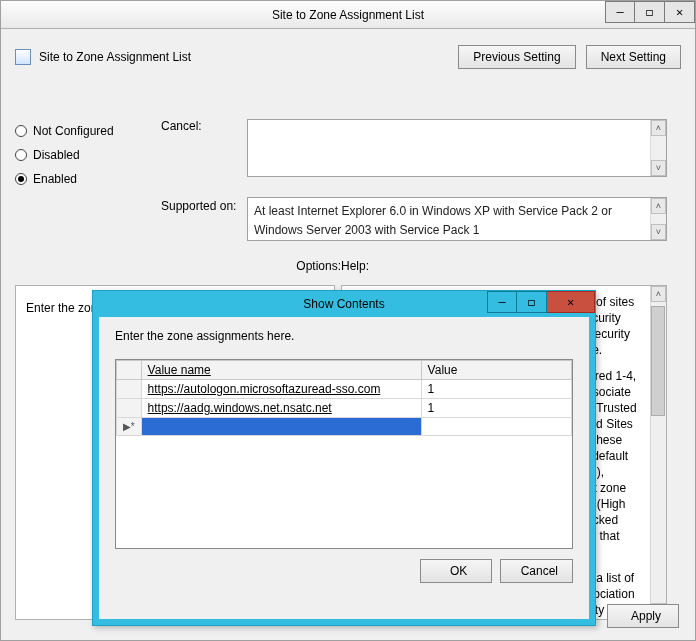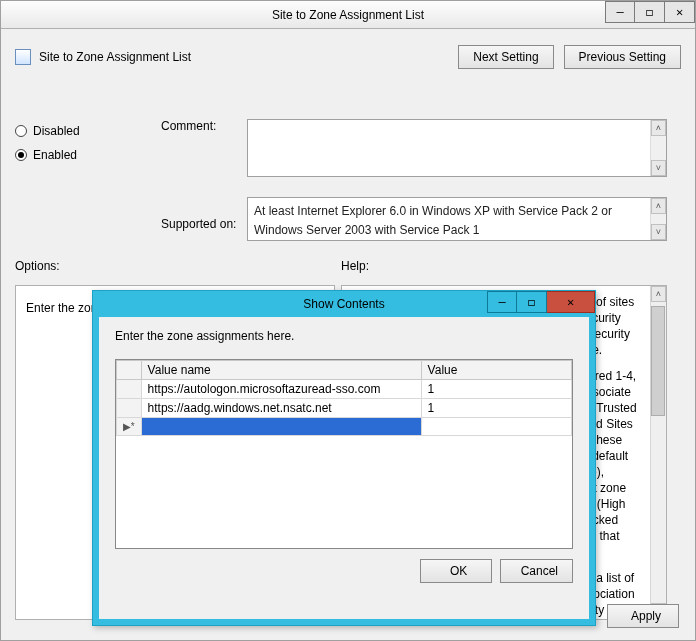--- a/index.html
+++ b/index.html
@@ -98,28 +98,28 @@
   .comment-box {
     position:absolute; left:246px; top:90px; width:420px; height:58px;
     border:1px solid #a0a0a0; background:#fff;
   }
   .scroll-v {
     position:absolute; right:0; top:0; bottom:0; width:16px;
     background:#f0f0f0; border-left:1px solid #dcdcdc;
     display:flex; flex-direction:column; justify-content:space-between;
   }
   .sbtn { height:16px; border:1px solid #c0c0c0; background:#e8e8e8; display:flex;align-items:center;justify-content:center;font-size:9px;color:#555;}
-  .sup-lbl { position:absolute; left:160px; top:170px;margin-top:18px; }
+  .sup-lbl { position:absolute; left:160px; top:170px; }
   .sup-box {
     position:absolute; left:246px; top:168px; width:420px; height:44px;
     border:1px solid #a0a0a0; background:#fff; padding:4px 20px 4px 6px;
     font-size:12px; line-height:19px; color:#222;
   }
   .sec-labels { position:absolute; left:14px; top:230px; width:660px; display:flex; }
-  .sec-labels .lbl1 { width:326px; }
+  .sec-labels .lbl1 { width:326px;text-align:right; }
   .options-pane {
     position:absolute; left:14px; top:256px; width:320px; height:335px;
     border:1px solid #b0b0b0; background:#fff; padding:10px 10px;
   }
   .options-pane .row1 { display:flex; align-items:center; justify-content:space-between; }
   .help-pane {
     position:absolute; left:340px; top:256px; width:326px; height:335px;
     border:1px solid #b0b0b0; background:#fff; padding:8px 20px 8px 8px;
     font-size:12px; line-height:16px; overflow:hidden;
   }
@@ -174,21 +174,21 @@
   table.zones { width:100%; border-collapse:collapse; font-size:12px; }
   table.zones th {
     background:#f3f3f3; border:1px solid #c8c8c8; text-align:left;
     font-weight:normal; padding:2px 6px; height:18px;
   }
   table.zones td {
     border:1px solid #d8d8d8; padding:2px 6px; height:18px;
   }
   .rowhdr { width:22px; background:#f3f3f3; text-align:center; color:#555; font-size:10px;}
   .sel-row td.cell { background:#2a6bd4; color:#fff; }
-  .namecol { width:280px; }
+  .namecol { width:280px;text-decoration:underline; }
   .modal-footer {
     display:flex; justify-content:flex-end; gap:8px; padding-top:10px;
   }
 </style>
 </head>
 <body>
 
 <div class="parent-win">
   <div class="titlebar">
     <span class="title">Site to Zone Assignment List</span>
@@ -199,37 +199,41 @@
     </div>
   </div>
 
   <div class="parent-body">
     <div class="hdr-row">
       <div class="hdr-left">
         <span class="gp-icon"></span>
         <span>Site to Zone Assignment List</span>
       </div>
       <div style="display:flex; gap:10px;">
+        <button class="std-btn">Previous Setting</button>
         <button class="std-btn">Next Setting</button>
-        <button class="std-btn">Previous Setting</button>
       </div>
     </div>
 
     <div class="radio-col">
       <div class="radio-row">
         <span class="radio"></span>
+        <span>Not Configured</span>
+      </div>
+      <div class="radio-row">
+        <span class="radio"></span>
         <span>Disabled</span>
       </div>
       <div class="radio-row">
         <span class="radio checked"></span>
         <span>Enabled</span>
       </div>
     </div>
 
-    <span class="comment-lbl">Comment:</span>
+    <span class="comment-lbl">Cancel:</span>
     <div class="comment-box">
       <span></span>
       <div class="scroll-v">
         <div class="sbtn">˄</div>
         <div class="sbtn">˅</div>
       </div>
     </div>
 
     <span class="sup-lbl">Supported on:</span>
     <div class="sup-box">

